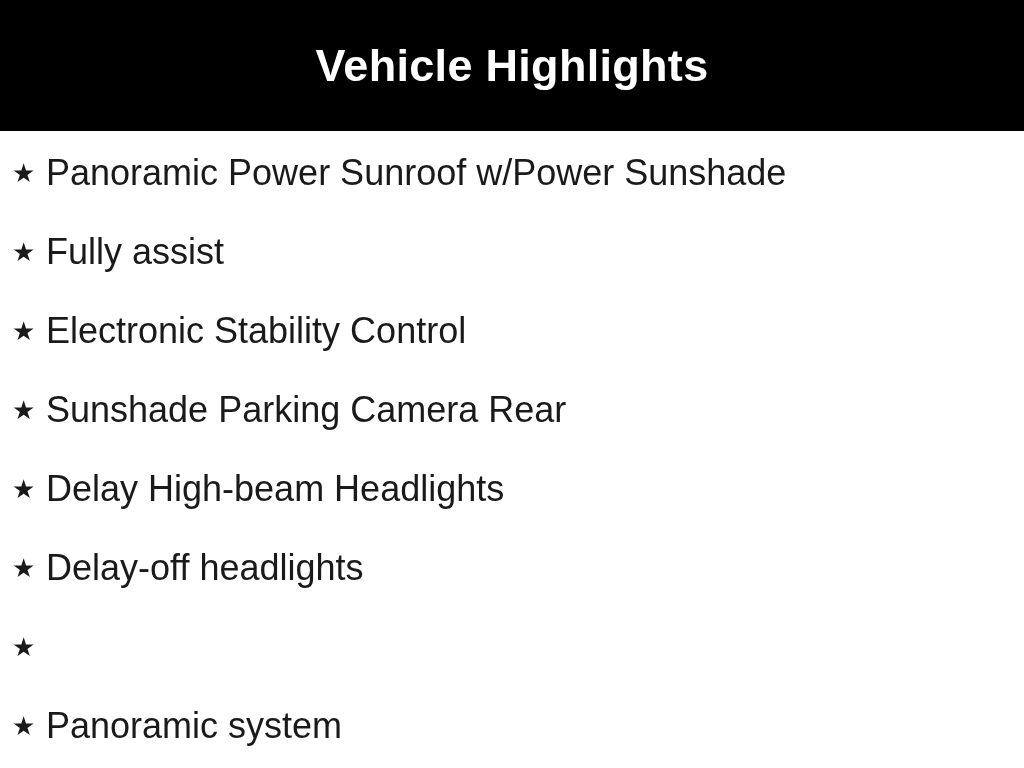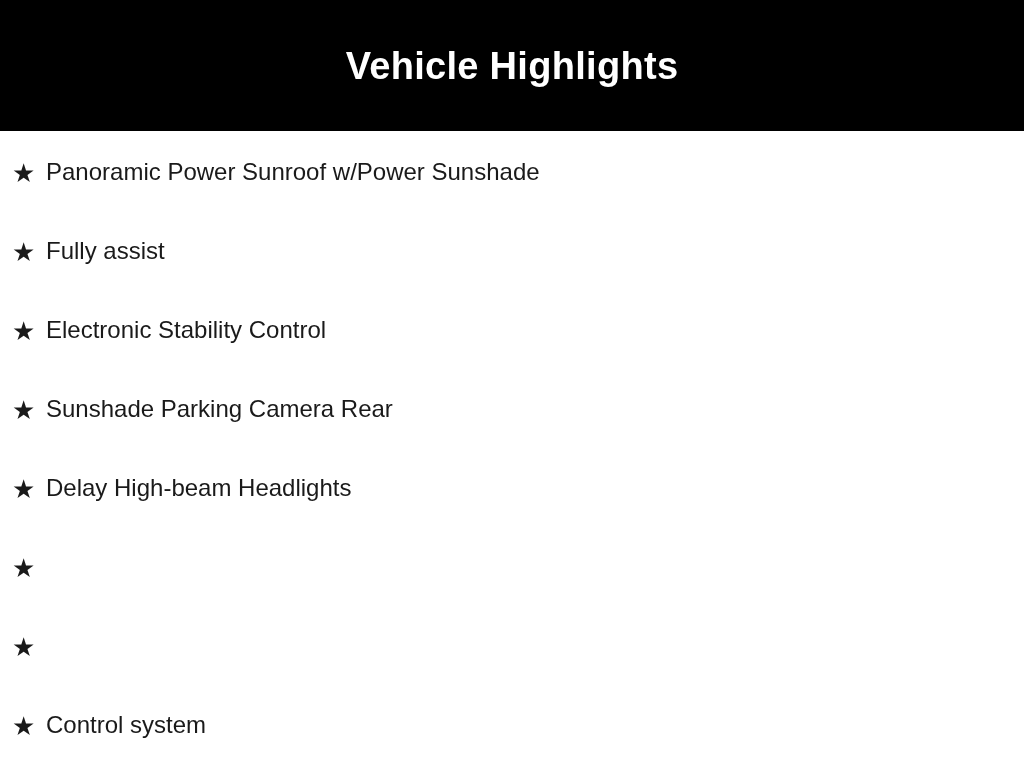--- a/index.html
+++ b/index.html
@@ -17,21 +17,21 @@
     width: 1024px;
     height: 131px;
     background: #000000;
     display: flex;
     align-items: center;
     justify-content: center;
   }
   .header .title {
     margin: 0;
     color: #ffffff;
-    font-size: 38px;
+    font-size: 45px;
     font-weight: bold;
     letter-spacing: 0.3px;
     line-height: 1;
   }
   .highlights {
     list-style: none;
     margin: 0;
     padding: 2px 0 0 12px;
   }
   .highlights li {
@@ -41,21 +41,21 @@
   }
   .star {
     flex: none;
     width: 34px;
     font-size: 26px;
     line-height: 1;
     color: #1a1a1a;
     font-family: "DejaVu Sans", sans-serif;
   }
   .label {
-    font-size: 24px;
+    font-size: 36px;
     line-height: 1.2;
     color: #1a1a1a;
     white-space: nowrap;
   }
 </style>
 </head>
 <body>
 
 <div class="header">
   <h1 class="title">Vehicle Highlights</h1>
@@ -77,21 +77,22 @@
   <li>
     <span class="star">★</span>
     <span class="label">Sunshade Parking Camera Rear</span>
   </li>
   <li>
     <span class="star">★</span>
     <span class="label">Delay High-beam Headlights</span>
   </li>
   <li>
     <span class="star">★</span>
+    <span class="label">Delay-off headlights</span>
   </li>
   <li>
     <span class="star">★</span>
   </li>
   <li>
     <span class="star">★</span>
-    <span class="label">Control system</span>
+    <span class="label">Panoramic system</span>
   </li>
 </ul>
 
 </body></html>

